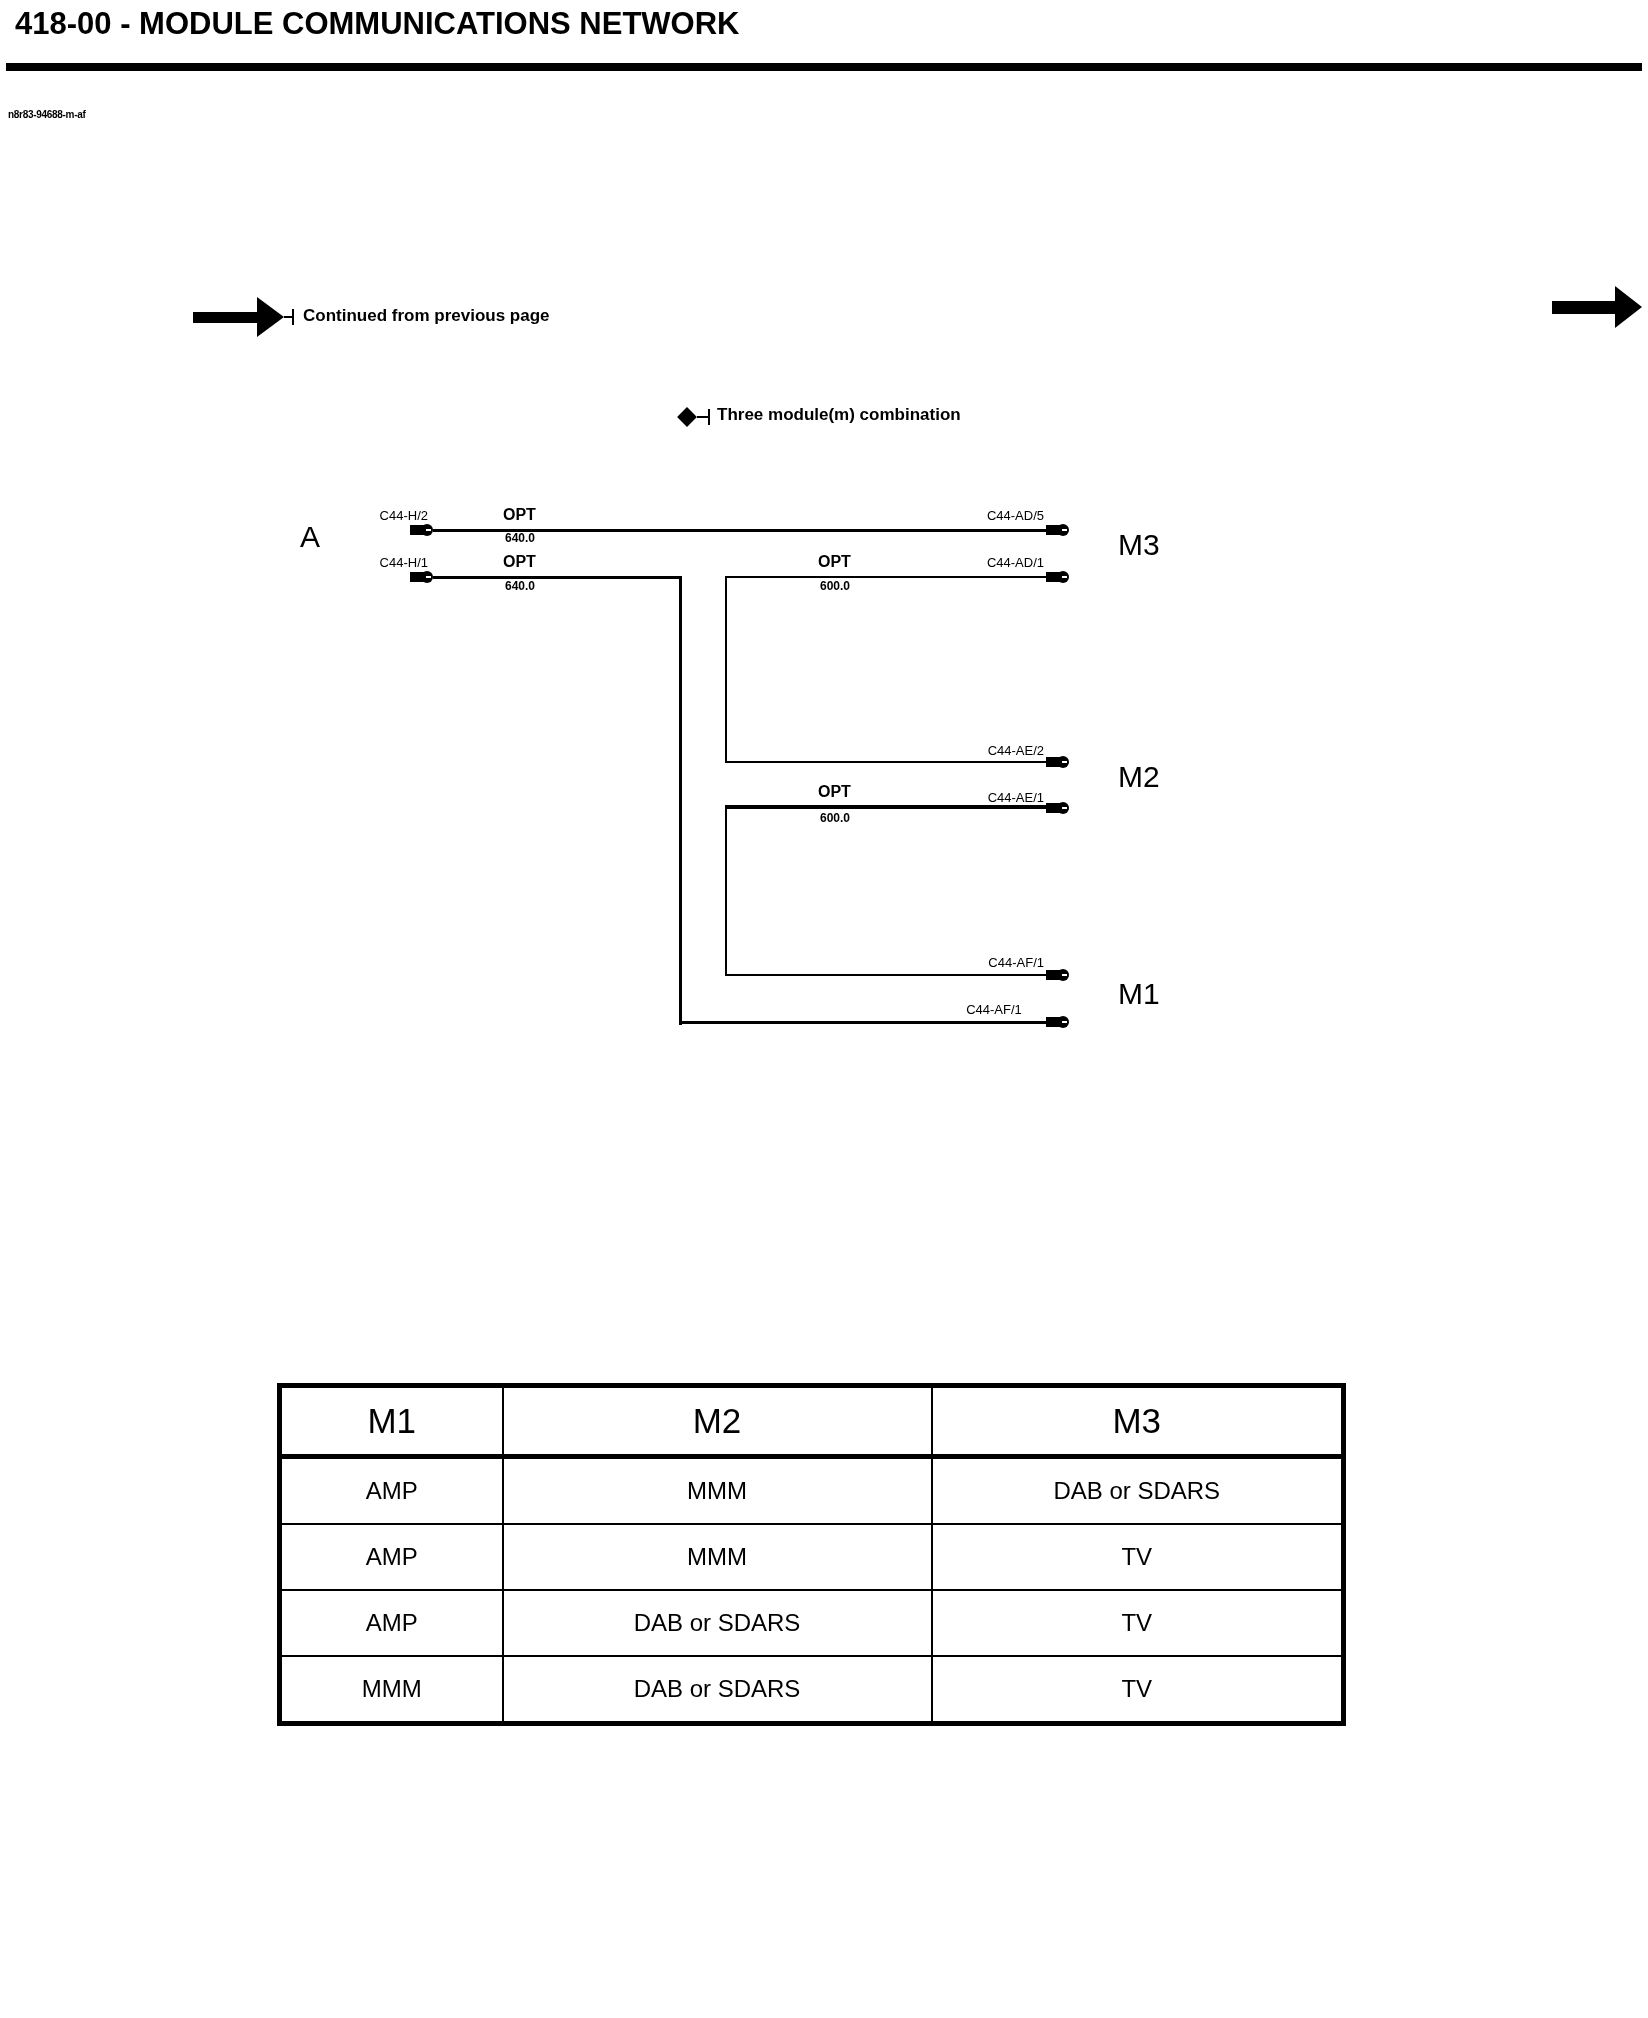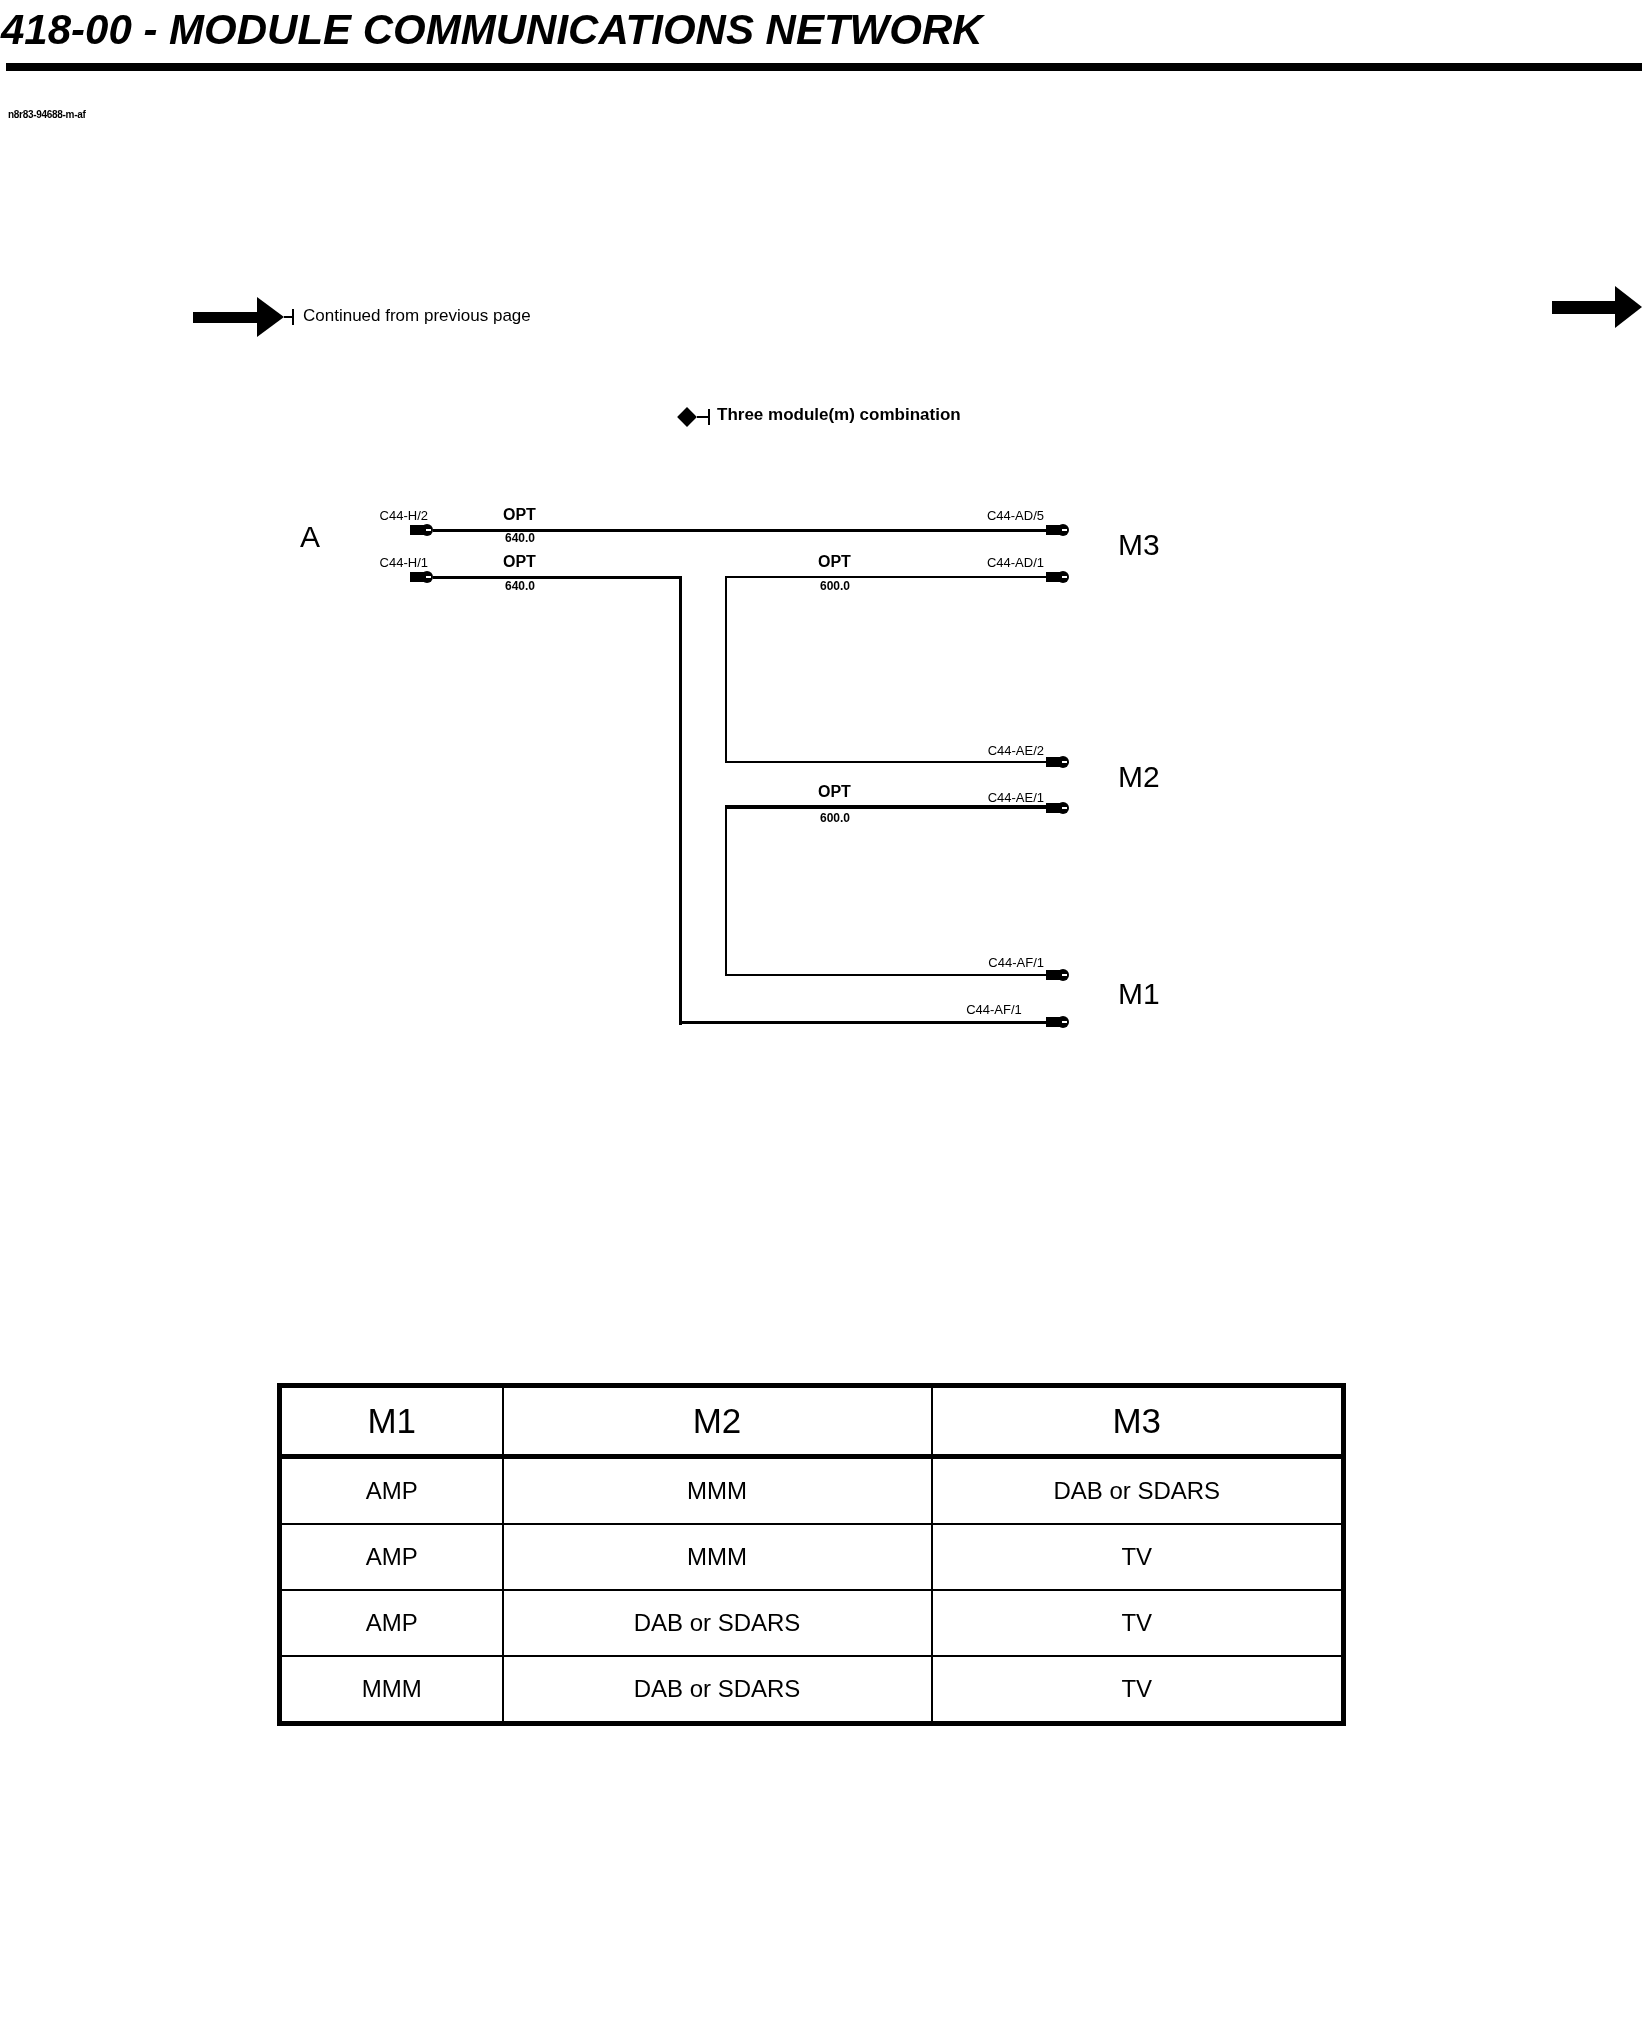--- a/index.html
+++ b/index.html
@@ -3,29 +3,29 @@
 <meta charset="utf-8">
 <style>
   html,body{margin:0;padding:0;}
   body{
     width:1648px;height:2018px;position:relative;overflow:hidden;
     background:#ffffff;color:#000;
     font-family:"Liberation Sans", sans-serif;
   }
   .abs{position:absolute;}
   
-  .page-title{left:1px;top:6px;font-size:42px;font-weight:bold;letter-spacing:0px;white-space:nowrap;font-style:italic;}
+  .page-title{left:15px;top:6px;font-size:31px;font-weight:bold;letter-spacing:0px;white-space:nowrap;}
   .title-rule{left:6px;top:63px;width:1636px;height:8px;background:#000;}
   .doc-code{left:8px;top:109px;font-size:10px;font-weight:bold;letter-spacing:-0.3px;}
   
   .la-shaft{left:193px;top:312px;width:64px;height:11px;background:#000;}
   .la-head{left:257px;top:297px;width:0;height:0;border-top:20px solid transparent;border-bottom:20px solid transparent;border-left:27px solid #000;}
   .la-tick{left:284px;top:316px;width:9px;height:2px;background:#000;}
   .la-bar{left:292px;top:309px;width:2px;height:16px;background:#000;}
-  .la-text{left:303px;top:306px;font-size:17px;font-weight:normal;white-space:nowrap;}
+  .la-text{left:303px;top:306px;font-size:17px;font-weight:bold;white-space:nowrap;}
   
   .ra-shaft{left:1552px;top:301px;width:64px;height:13px;background:#000;}
   .ra-head{left:1615px;top:286px;width:0;height:0;border-top:21px solid transparent;border-bottom:21px solid transparent;border-left:27px solid #000;}
   
   .dm-diamond{left:680px;top:410px;width:14px;height:14px;background:#000;transform:rotate(45deg);}
   .dm-tick{left:697px;top:416px;width:11px;height:2px;background:#000;}
   .dm-bar{left:708px;top:409px;width:2px;height:16px;background:#000;}
   .dm-text{left:717px;top:405px;font-size:17px;font-weight:bold;white-space:nowrap;}
   
   .src-label{left:300px;top:520px;font-size:30px;}

